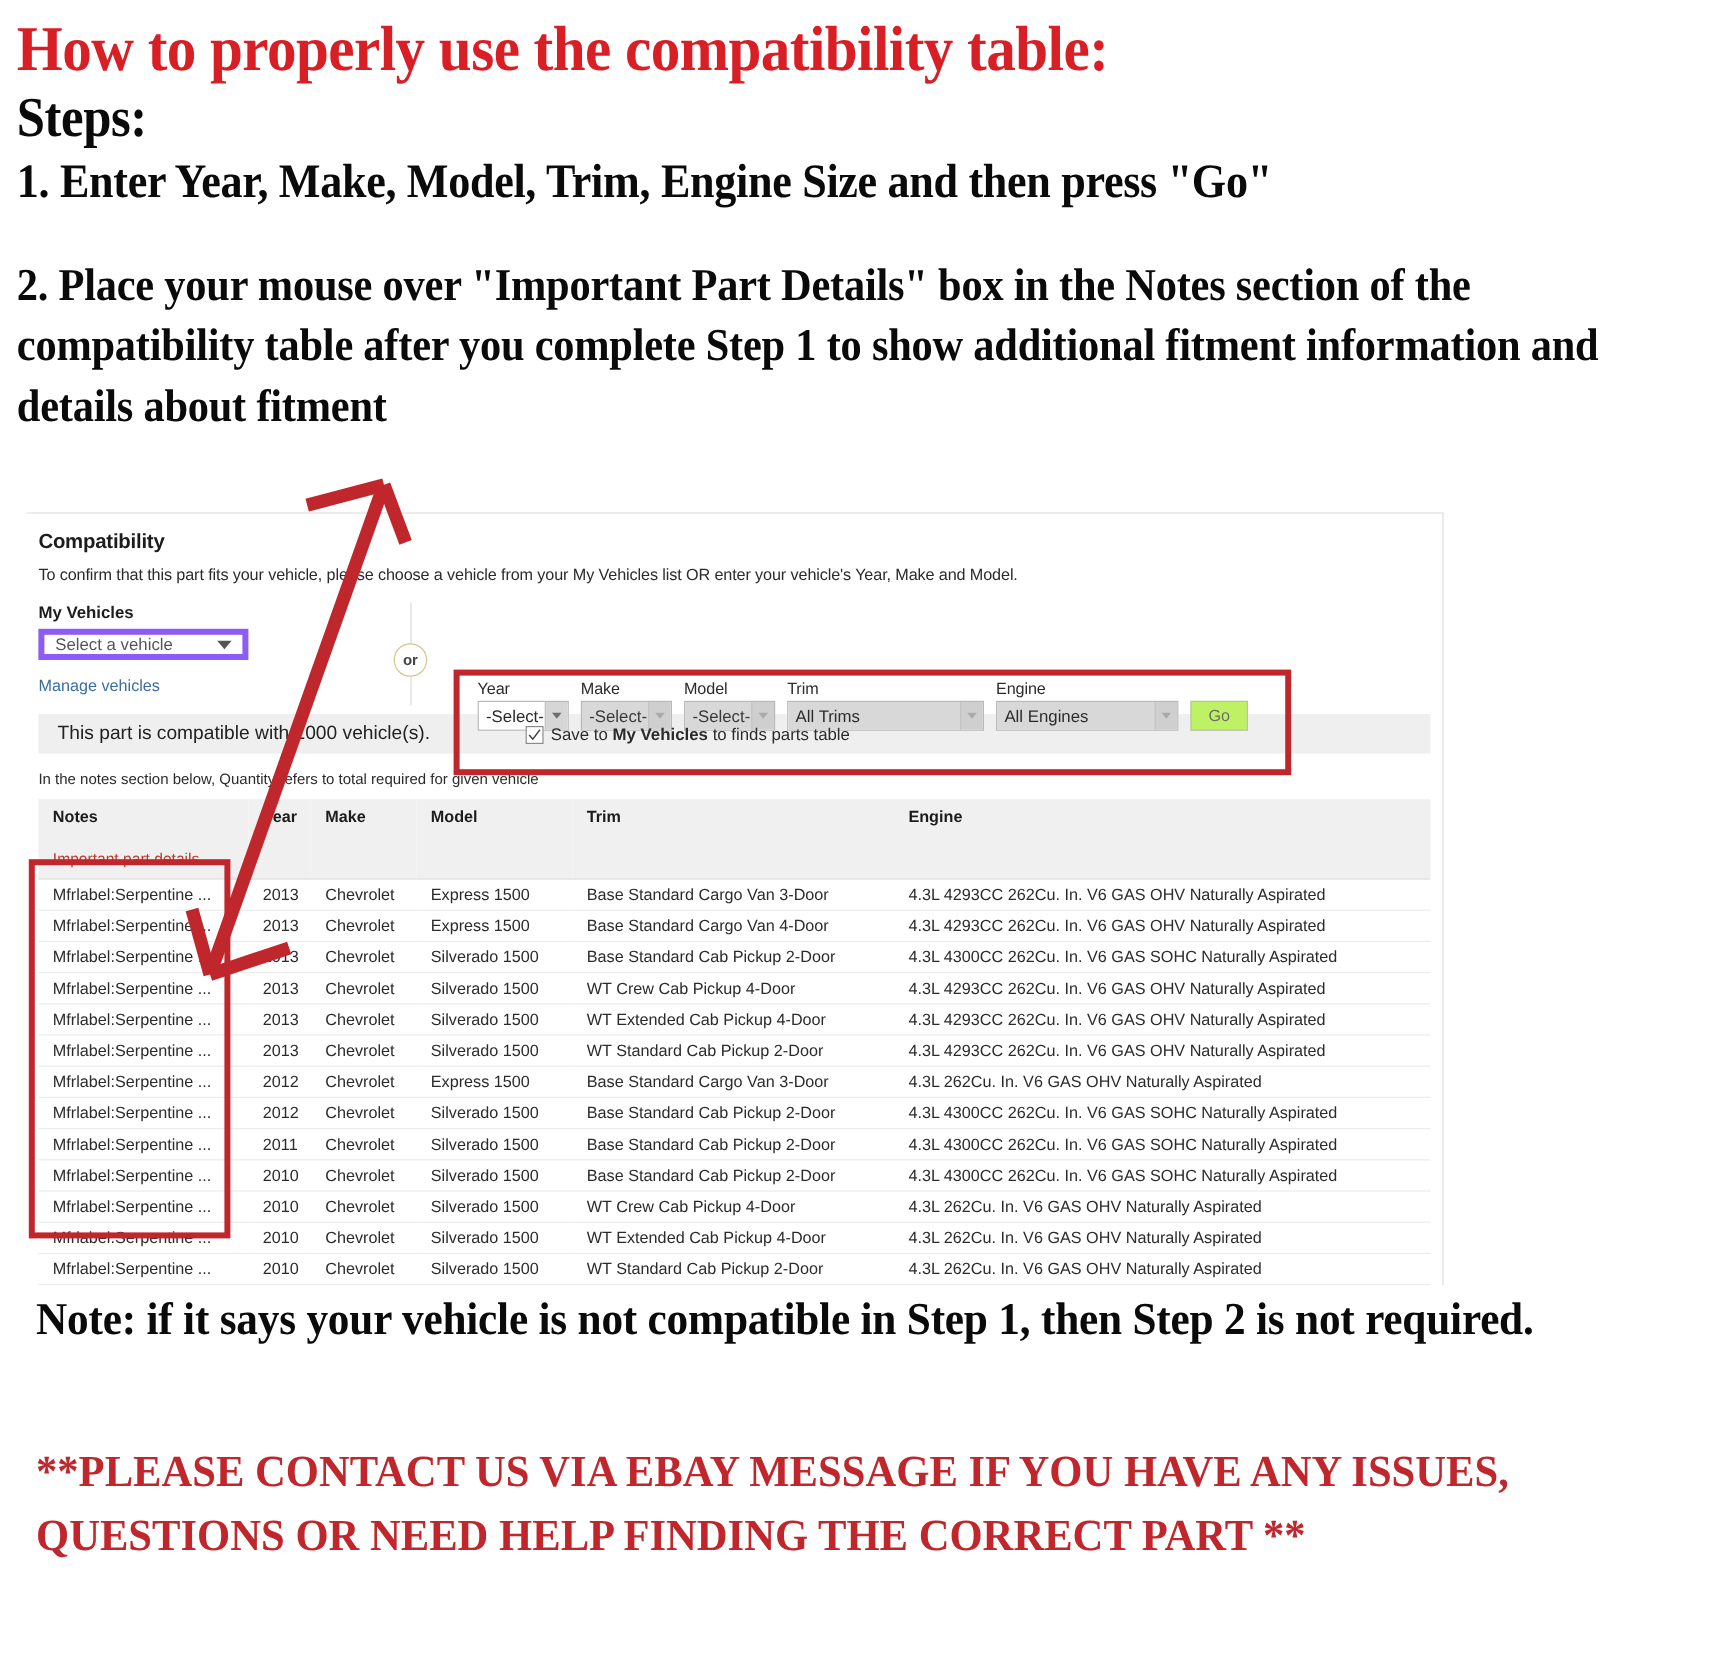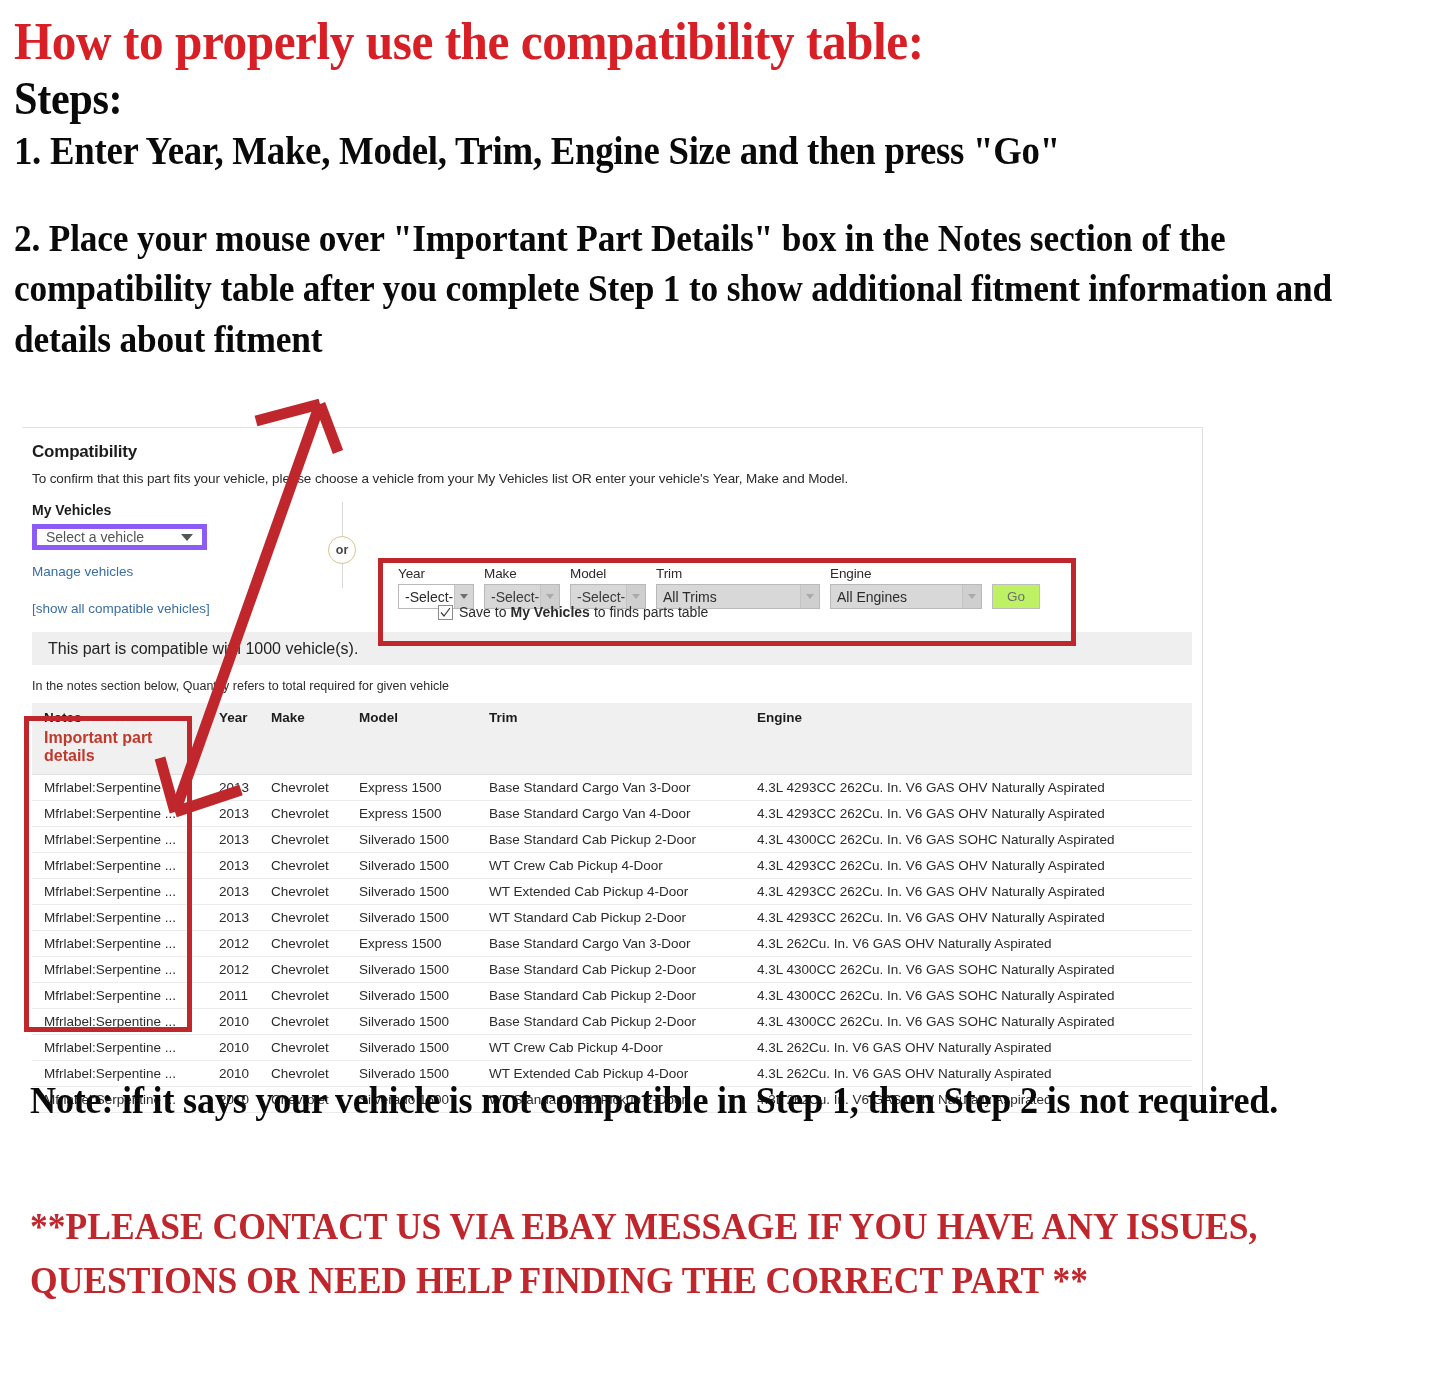--- a/index.html
+++ b/index.html
@@ -185,21 +185,21 @@
   table.compat{
     margin-left:2px;width:1160px;border-collapse:collapse;
     font-size:13px;color:#2b2b2b;table-layout:fixed;
   }
   table.compat th{
     background:#f0f0f0;text-align:left;font-weight:700;font-size:13.5px;
     color:#1c1c1c;padding:7px 0 9px 12px;vertical-align:top;height:30px;
     border-bottom:1px solid #e0e0e0;
   }
   table.compat th .sub{
-    display:block;color:#c0392b;font-size:16px;font-weight:700;margin-top:4px;
+    display:block;color:#c0392b;font-size:13px;font-weight:400;margin-top:20px;
   }
   table.compat td{
     padding:5px 0 5px 12px;border-bottom:1px solid #ececec;
     white-space:nowrap;overflow:hidden;font-size:13.5px;height:14px;
   }
   col.c-notes{width:175px;}
   col.c-year{width:52px;}
   col.c-make{width:88px;}
   col.c-model{width:130px;}
   col.c-trim{width:268px;}
@@ -326,21 +326,20 @@
             <polyline points="1,5.5 4,9 10,1" fill="none" stroke="#3a3a3a" stroke-width="1.2"></polyline>
           </svg>
         </span>
         <span>Save to </span>
           <b>My Vehicles</b>
           <span> to finds parts table</span>
       </div>
 
     </div>
 
-    <div class="show-all">[show all compatible vehicles]</div>
 
     <div class="compat-banner">This part is compatible with 1000 vehicle(s).</div>
 
     <div class="notes-hint">In the notes section below, Quantity refers to total required for given vehicle</div>
 
     <table class="compat">
       <colgroup>
         <col class="c-notes">
           <col class="c-year">
           <col class="c-make">

